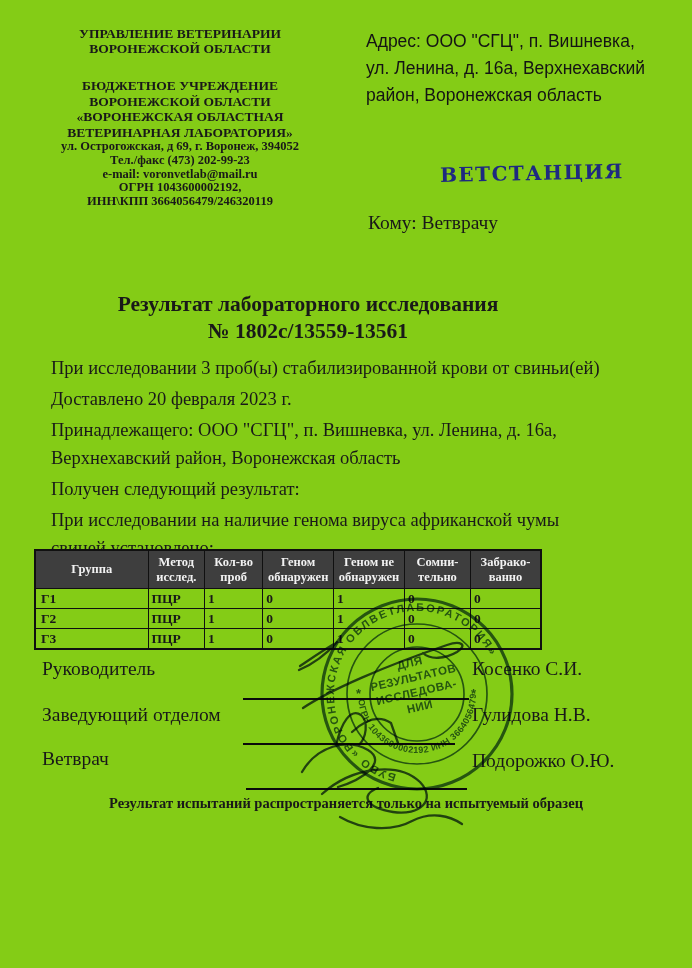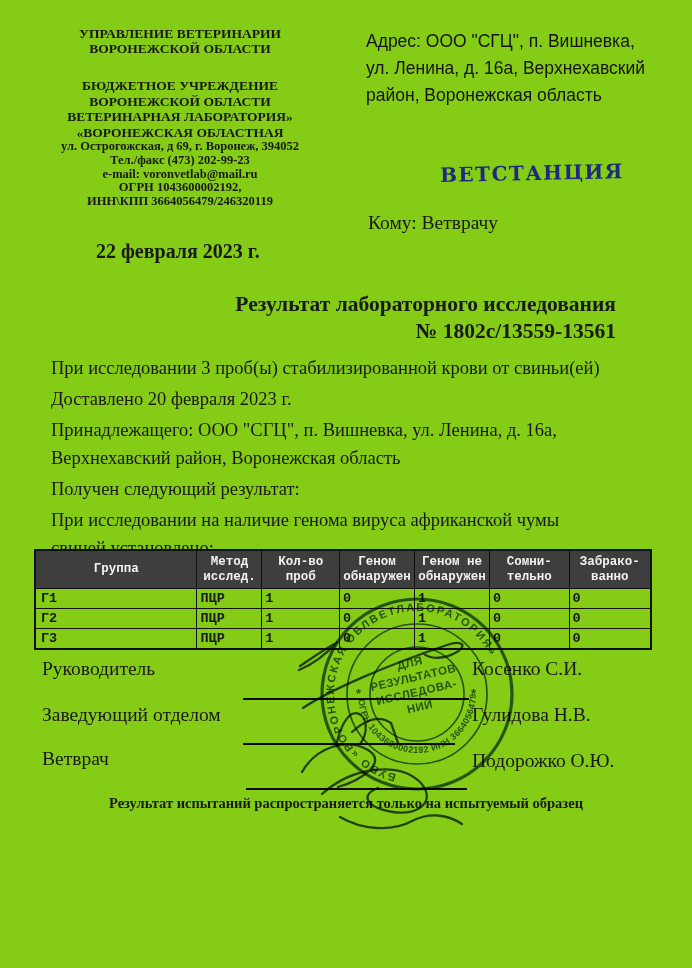--- a/index.html
+++ b/index.html
@@ -14,28 +14,28 @@
   .org-institution div{font-size:13.5px;line-height:15.5px;}
   .org-contacts div{font-size:12.5px;line-height:13.8px;}
   
   .addr-block{position:absolute;left:366px;top:28px;width:290px;
     font-family:"Liberation Sans",sans-serif;font-size:17.5px;line-height:27px;color:#141414;}
   .vetstation{position:absolute;left:440px;top:161px;font-size:20px;font-weight:bold;
     letter-spacing:1.5px;color:#1e2a80;transform:rotate(-1.2deg);
     font-family:"DejaVu Serif",serif;}
   .komu{position:absolute;left:368px;top:212px;font-size:19.5px;}
   .date-line{position:absolute;left:96px;top:240px;font-size:20px;font-weight:bold;}
-  .doc-title{position:absolute;left:0;top:291px;width:616px;text-align:right;
+  .doc-title{position:absolute;left:0;top:291px;width:616px;text-align:center;
     font-size:21.5px;font-weight:bold;line-height:27px;}
   
   .body-text{position:absolute;left:36px;top:354px;width:626px;font-size:18.5px;line-height:28px;}
   .body-text p{margin:0 0 3px 15px;white-space:pre-line;}
   
-  .results{position:absolute;left:34px;top:549px;width:618px;border-collapse:collapse;
-    font-family:Liberation Mono, monospace;font-weight:bold;border:2px solid #101010;}
+  .results{position:absolute;left:34px;top:549px;width:508px;border-collapse:collapse;
+    font-family:Liberation Serif, serif;font-weight:bold;border:2px solid #101010;}
   .results th{background:#3e3e3e;color:#f2f2f2;font-size:12.5px;line-height:14.5px;
     border:1.6px solid #101010;padding:4px 2px;white-space:pre-line;vertical-align:middle;font-weight:bold;}
   .results td{border:1.6px solid #101010;font-size:13.5px;height:19px;text-align:left;padding:0 3px;}
   .results td.group-cell{text-align:left;padding-left:5px;}
   
   .sig-role{position:absolute;left:42px;font-size:19.5px;}
   .sig-name{position:absolute;left:472px;font-size:19.5px;}
   .sig-line{position:absolute;border-top:2px solid #0a0a0a;height:0;}
   .footer-note{position:absolute;left:0;top:795px;width:692px;text-align:center;
     font-size:14.5px;font-weight:bold;}
@@ -54,43 +54,42 @@
 <div class="page">
 
   <div class="org-block">
     <div class="org-authority">
       <div>УПРАВЛЕНИЕ ВЕТЕРИНАРИИ</div>
       <div>ВОРОНЕЖСКОЙ ОБЛАСТИ</div>
     </div>
     <div class="org-institution">
       <div>БЮДЖЕТНОЕ УЧРЕЖДЕНИЕ</div>
       <div>ВОРОНЕЖСКОЙ ОБЛАСТИ</div>
+      <div>«ВОРОНЕЖСКАЯ ОБЛАСТНАЯ</div>
       <div>ВЕТЕРИНАРНАЯ ЛАБОРАТОРИЯ»</div>
-      <div>«ВОРОНЕЖСКАЯ ОБЛАСТНАЯ</div>
     </div>
     <div class="org-contacts">
       <div>ул. Острогожская, д 69, г. Воронеж, 394052</div>
       <div>Тел./факс  (473) 202-99-23</div>
       <div>e-mail: voronvetlab@mail.ru</div>
       <div>ОГРН 1043600002192,</div>
       <div>ИНН\КПП 3664056479/246320119</div>
     </div>
   </div>
 
   <div class="addr-block">
     <div>Адрес: ООО "СГЦ", п. Вишневка,</div>
     <div>ул. Ленина, д. 16а, Верхнехавский</div>
     <div>район, Воронежская область</div>
   </div>
 
   <div class="vetstation">ВЕТСТАНЦИЯ</div>
 
   <div class="komu">Кому: Ветврачу</div>
 
-  <div class="date-line">22 февраля 2023 г.</div>
 
   <div class="doc-title">
     <div>Результат лабораторного исследования</div>
     <div>№ 1802с/13559-13561</div>
   </div>
 
   <div class="body-text">
     <p>При исследовании 3 проб(ы) стабилизированной крови от свиньи(ей)</p>
     <p>Доставлено 20 февраля 2023 г.</p>
     <p>Принадлежащего: ООО "СГЦ", п. Вишневка, ул. Ленина, д. 16а,

